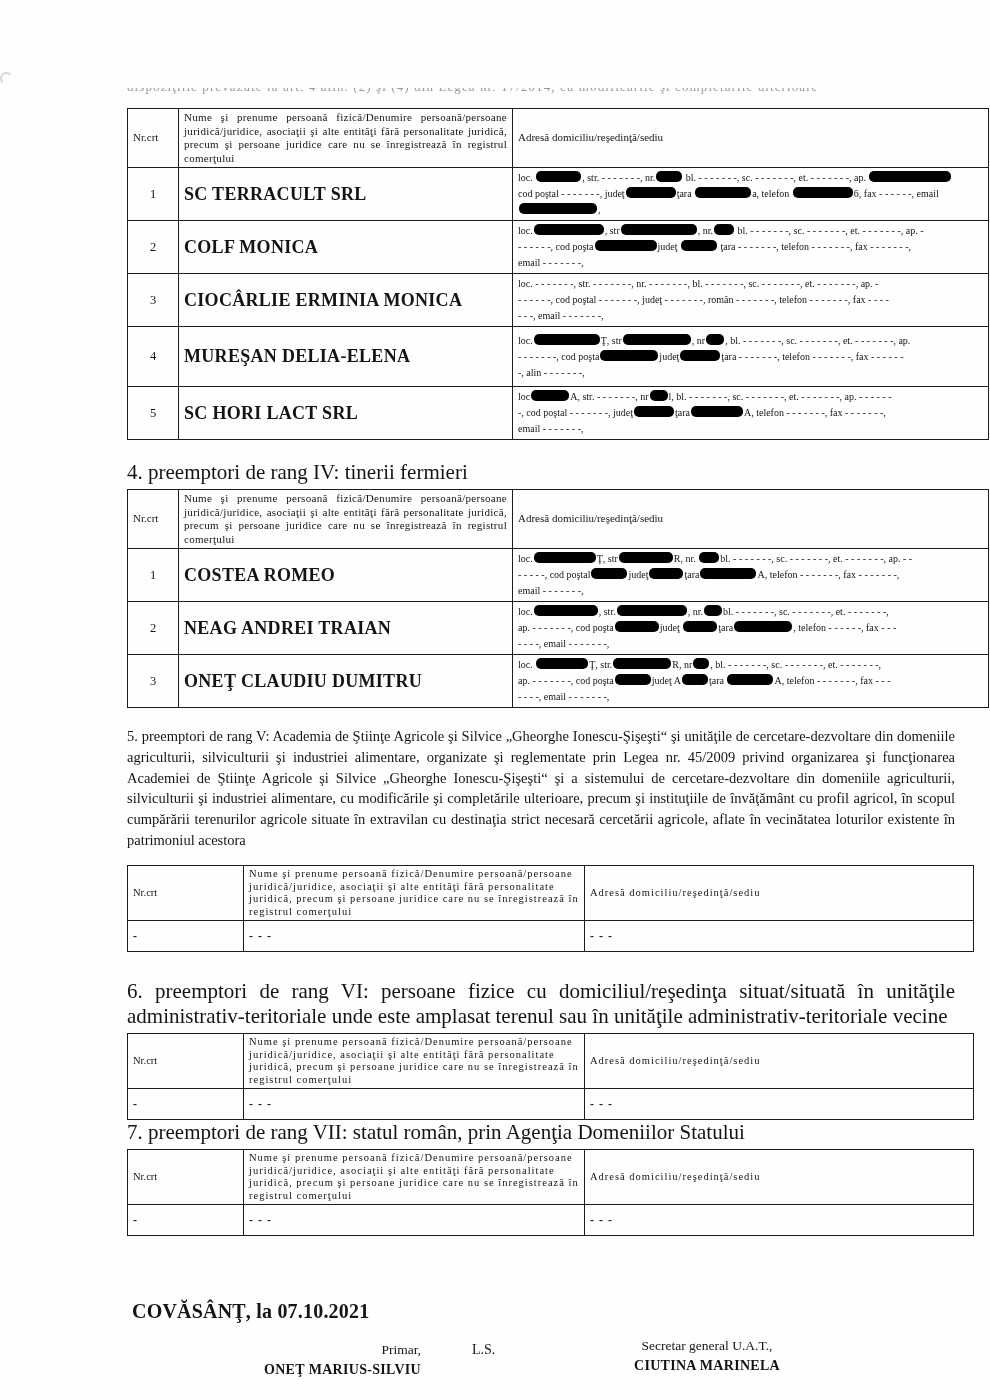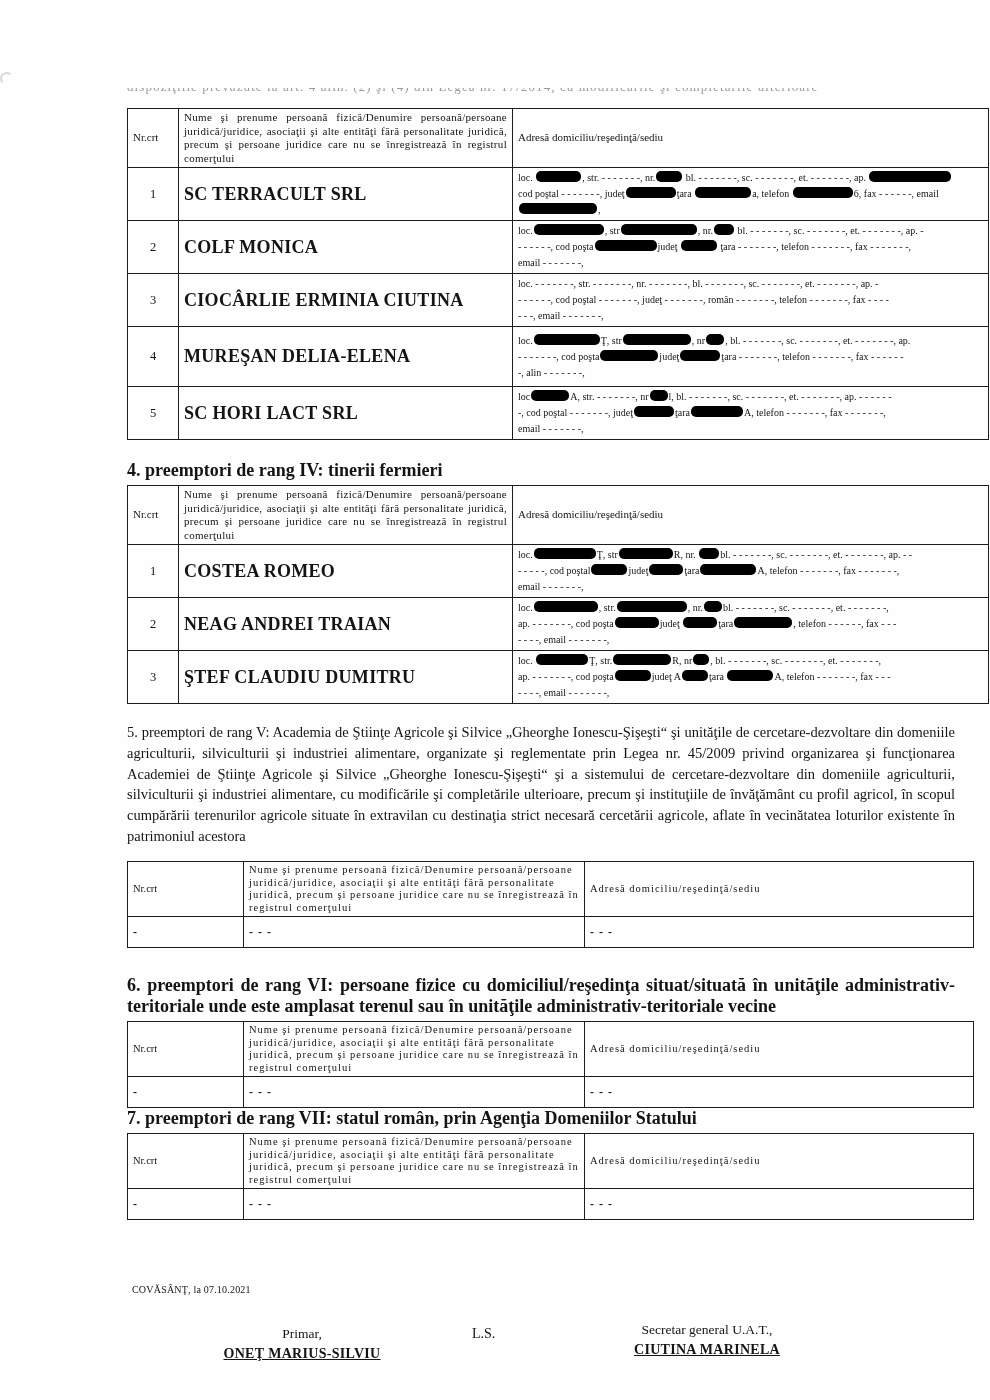--- a/index.html
+++ b/index.html
@@ -21,42 +21,42 @@
   .tbl th,.tbl td,.etbl th,.etbl td{border:1.6px solid #1c1c1c;padding:2px 5px;vertical-align:middle;}
   .tbl th{font-weight:normal;font-size:11px;line-height:13.5px;text-align:left;vertical-align:middle;}
   th.h-name{text-align:justify;}
   .c-nr{width:40px;text-align:center;font-size:12.5px;}
   .c-name{width:323px;font-weight:bold;font-size:18px;letter-spacing:.3px;padding-left:8px;}
   .c-addr{width:465px;font-size:10px;line-height:16px;padding:3px 6px;}
   .addr-line{white-space:nowrap;overflow:hidden;}
   .redact{display:inline-block;background:#000;height:11px;border-radius:5px;
           vertical-align:-1px;margin:0 1px;}
 
-  .sec-heading{font-size:18px;margin:0;font-weight:bold;}
+  .sec-heading{font-size:21px;margin:0;font-weight:normal;}
   .h4{margin-top:20px;}
   .tbl2{margin-top:4px;}
   .para{margin-top:18px;font-size:14.5px;line-height:20.8px;text-align:justify;}
 
   .etbl{width:813px;margin-top:4px;}
   .etbl th{font-weight:normal;font-size:10.5px;line-height:12.5px;text-align:left;height:36px;vertical-align:middle;}
   .e-nr{width:105px;font-size:12px;font-weight:bold;}
   .e-name{width:330px;font-size:12px;font-weight:bold;letter-spacing:1px;}
   .e-addr{width:378px;font-size:12px;font-weight:bold;letter-spacing:1px;}
   .etbl td{height:26px;vertical-align:middle;}
   .h6{margin-top:27px;text-align:justify;}
   .h7{}
   .tA{margin-top:8px;}
 
   .footer{position:relative;margin-top:64px;height:170px;}
-  .place-date{position:absolute;left:5px;top:0;font-weight:normal;font-size:10px;letter-spacing:.2px;}
-  .sig-left{position:absolute;left:50px;top:42px;width:250px;text-align:center;}
+  .place-date{position:absolute;left:5px;top:0;font-weight:bold;font-size:20px;letter-spacing:.2px;}
+  .sig-left{position:absolute;left:44px;top:42px;width:250px;text-align:right;}
   .sig-right{position:absolute;left:445px;top:38px;width:270px;text-align:center;}
   .ls{position:absolute;left:345px;top:42px;font-size:14px;}
   .role{font-size:13.5px;}
-  .sig-name{font-weight:bold;font-size:14px;margin-top:4px;letter-spacing:.3px;text-decoration:underline;}
+  .sig-name{font-weight:bold;font-size:14px;margin-top:4px;letter-spacing:.3px;}
   .dotline{margin-top:44px;font-size:11px;letter-spacing:.5px;white-space:nowrap;overflow:hidden;color:#222;}
 </style>
 </head>
 <body>
 
 <div class="page">
   <div class="speck"></div>
   <div class="content">
 
     <div class="cutline">
@@ -85,21 +85,21 @@
             <td class="c-nr">2</td>
             <td class="c-name">COLF MONICA</td>
             <td class="c-addr">
               <div class="addr-line">loc.<span class="redact" style="width: 70px;"></span>, str<span class="redact" style="width: 76px;"></span>, nr.<span class="redact" style="width: 20px;"></span> bl. - - - - - - -, sc. - - - - - - -, et. - - - - - - -, ap. -</div>
               <div class="addr-line">- - - - - -, cod poşta<span class="redact" style="width: 62px;"></span>judeţ <span class="redact" style="width: 36px;"></span> ţara - - - - - - -, telefon - - - - - - -, fax - - - - - - -,</div>
               <div class="addr-line">email - - - - - - -,</div>
             </td>
           </tr>
           <tr style="height: 49px;">
             <td class="c-nr">3</td>
-            <td class="c-name">CIOCÂRLIE ERMINIA CIUTINA</td>
+            <td class="c-name">CIOCÂRLIE ERMINIA MONICA</td>
             <td class="c-addr">
               <div class="addr-line">loc. - - - - - - -, str. - - - - - - -, nr. - - - - - - -, bl. - - - - - - -, sc. - - - - - - -, et. - - - - - - -, ap. -</div>
               <div class="addr-line">- - - - - -, cod poştal - - - - - - -, judeţ - - - - - - -, român - - - - - - -, telefon - - - - - - -, fax - - - -</div>
               <div class="addr-line">- - -, email - - - - - - -,</div>
             </td>
           </tr>
           <tr style="height: 60px;">
             <td class="c-nr">4</td>
             <td class="c-name">MUREŞAN DELIA-ELENA</td>
             <td class="c-addr">
@@ -144,21 +144,21 @@
             <td class="c-nr">2</td>
             <td class="c-name">NEAG ANDREI TRAIAN</td>
             <td class="c-addr">
               <div class="addr-line">loc.<span class="redact" style="width: 64px;"></span>, str.<span class="redact" style="width: 70px;"></span>, nr.<span class="redact" style="width: 18px;"></span>bl. - - - - - - -, sc. - - - - - - -, et. - - - - - - -,</div>
               <div class="addr-line">ap. - - - - - - -, cod poşta<span class="redact" style="width: 44px;"></span>judeţ <span class="redact" style="width: 34px;"></span>ţara<span class="redact" style="width: 58px;"></span>, telefon - - - - - -, fax - - -</div>
               <div class="addr-line">- - - -, email - - - - - - -,</div>
             </td>
           </tr>
           <tr style="height: 52px;">
             <td class="c-nr">3</td>
-            <td class="c-name">ŞTEF CLAUDIU DUMITRU</td>
+            <td class="c-name">ONEŢ CLAUDIU DUMITRU</td>
             <td class="c-addr">
               <div class="addr-line">loc. <span class="redact" style="width: 52px;"></span>Ţ, str.<span class="redact" style="width: 58px;"></span>R, nr<span class="redact" style="width: 16px;"></span>, bl. - - - - - - -, sc. - - - - - - -, et. - - - - - - -,</div>
               <div class="addr-line">ap. - - - - - - -, cod poşta<span class="redact" style="width: 36px;"></span>judeţ A<span class="redact" style="width: 26px;"></span>ţara <span class="redact" style="width: 46px;"></span>A, telefon - - - - - - -, fax - - -</div>
               <div class="addr-line">- - - -, email - - - - - - -,</div>
             </td>
           </tr>
         </tbody>
     </table>
 
     <p class="para">5. preemptori de rang V: Academia de Ştiinţe Agricole şi Silvice „Gheorghe Ionescu-Şişeşti“ şi unităţile de cercetare-dezvoltare din domeniile agriculturii, silviculturii şi industriei alimentare, organizate şi reglementate prin Legea nr. 45/2009 privind organizarea şi funcţionarea Academiei de Ştiinţe Agricole şi Silvice „Gheorghe Ionescu-Şişeşti“ şi a sistemului de cercetare-dezvoltare din domeniile agriculturii, silviculturii şi industriei alimentare, cu modificările şi completările ulterioare, precum şi instituţiile de învăţământ cu profil agricol, în scopul cumpărării terenurilor agricole situate în extravilan cu destinaţia strict necesară cercetării agricole, aflate în vecinătatea loturilor existente în patrimoniul acestora</p>

